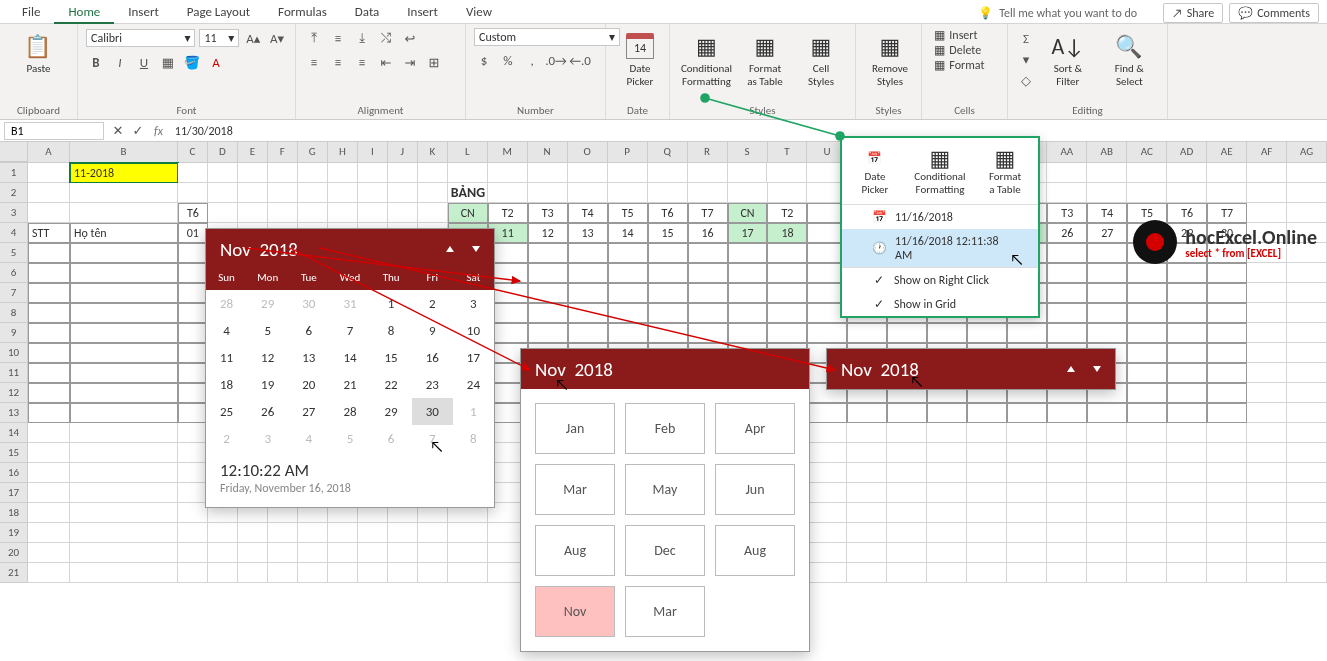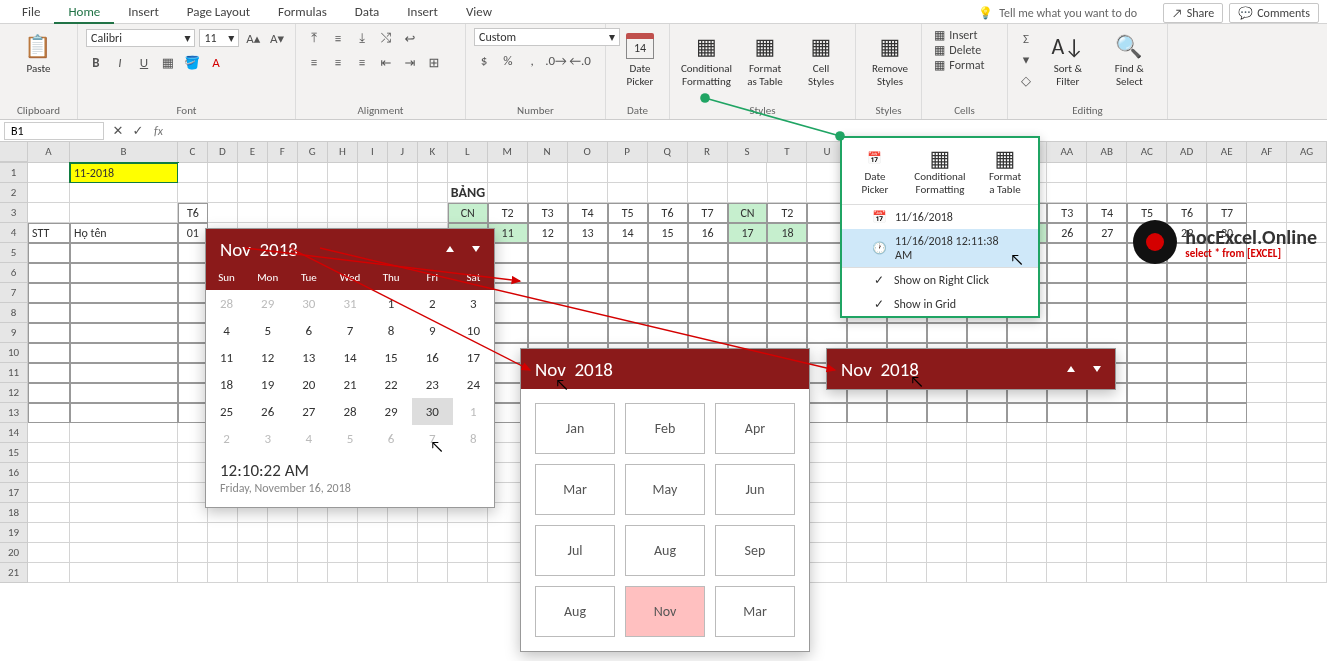--- a/index.html
+++ b/index.html
@@ -248,20 +248,21 @@
     </div>
     <div class="group-label">Editing</div>
   </div>
 </div>
 
 <div class="fbar">
   <input class="namebox" value="B1" style="">
   <span class="vico">✕</span>
   <span class="vico">✓</span>
   <span class="fx">fx</span>
+  <div style="flex:1;padding:0 6px">11/30/2018</div>
 </div>
 
 <div class="grid">
   <div class="colheads" id="colheads">
       <div class="rowhead"></div>
       <div class="ch" style="width: 42px;">A</div>
       <div class="ch" style="width: 108px;">B</div>
       <div class="ch" style="width: 30px;">C</div>
       <div class="ch" style="width: 30px;">D</div>
       <div class="ch" style="width: 30px;">E</div>
@@ -1133,23 +1134,22 @@
   <div class="cal-header">
     <div class="title"><span>Nov</span>&nbsp;&nbsp;<span>2018</span></div>
   </div>
   <div class="month-grid" id="month-grid">
       <div class="mbtn">Jan</div>
       <div class="mbtn">Feb</div>
       <div class="mbtn">Apr</div>
       <div class="mbtn">Mar</div>
       <div class="mbtn">May</div>
       <div class="mbtn">Jun</div>
-      <div class="mbtn">Jul</div>
       <div class="mbtn">Aug</div>
-      <div class="mbtn">Sep</div>
+      <div class="mbtn">Dec</div>
       <div class="mbtn">Aug</div>
       <div class="mbtn selpink">Nov</div>
       <div class="mbtn">Mar</div>
     </div>
 </div>
 
 <div class="overlay" style="left:826px; top:348px; width:290px">
   <div class="cal-header">
     <div class="title"><span>Nov</span>&nbsp;&nbsp;<span>2018</span></div>
     <div style="display:flex;gap:18px">

